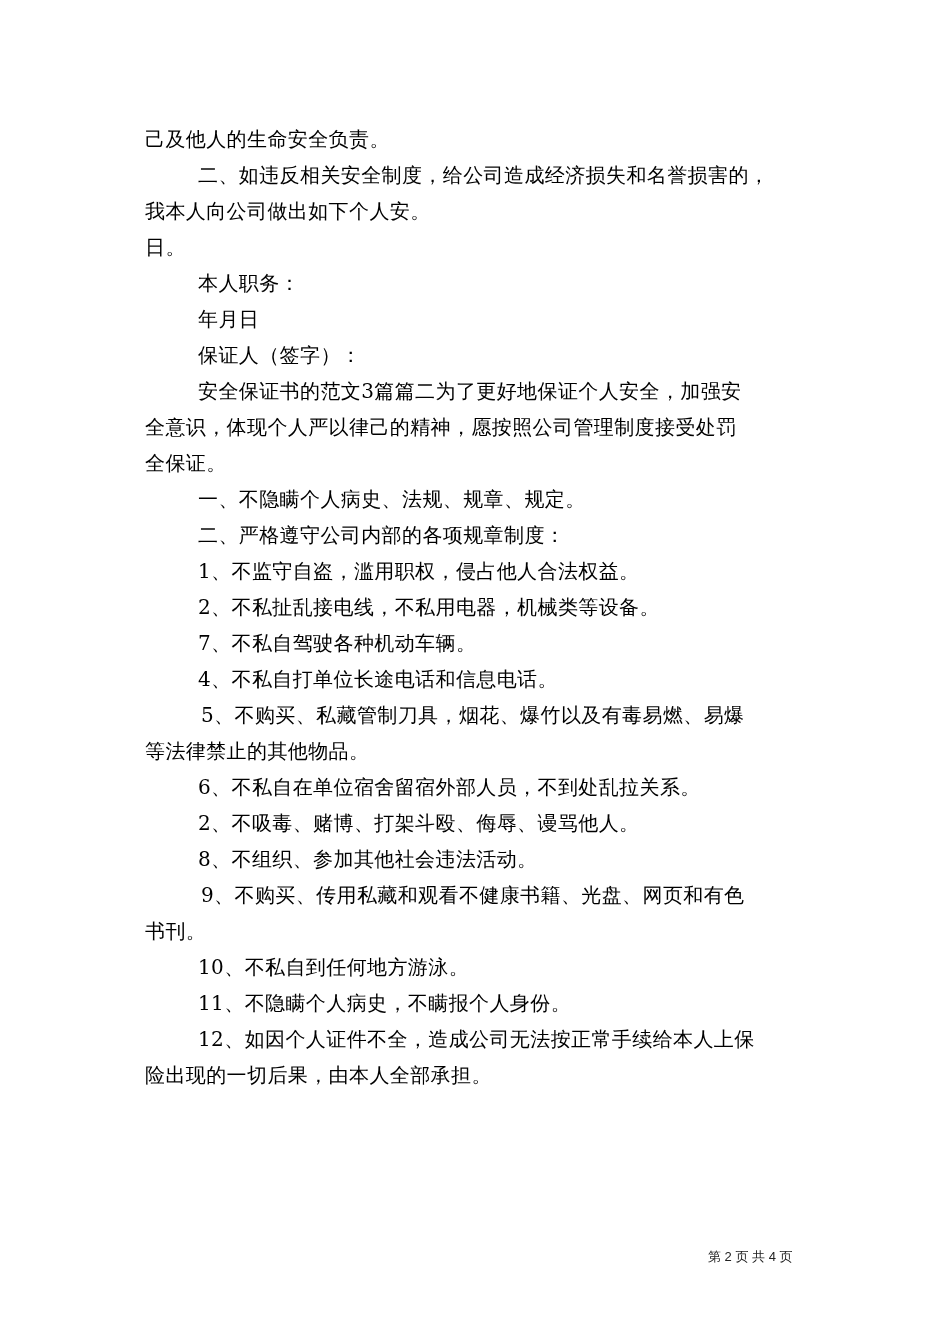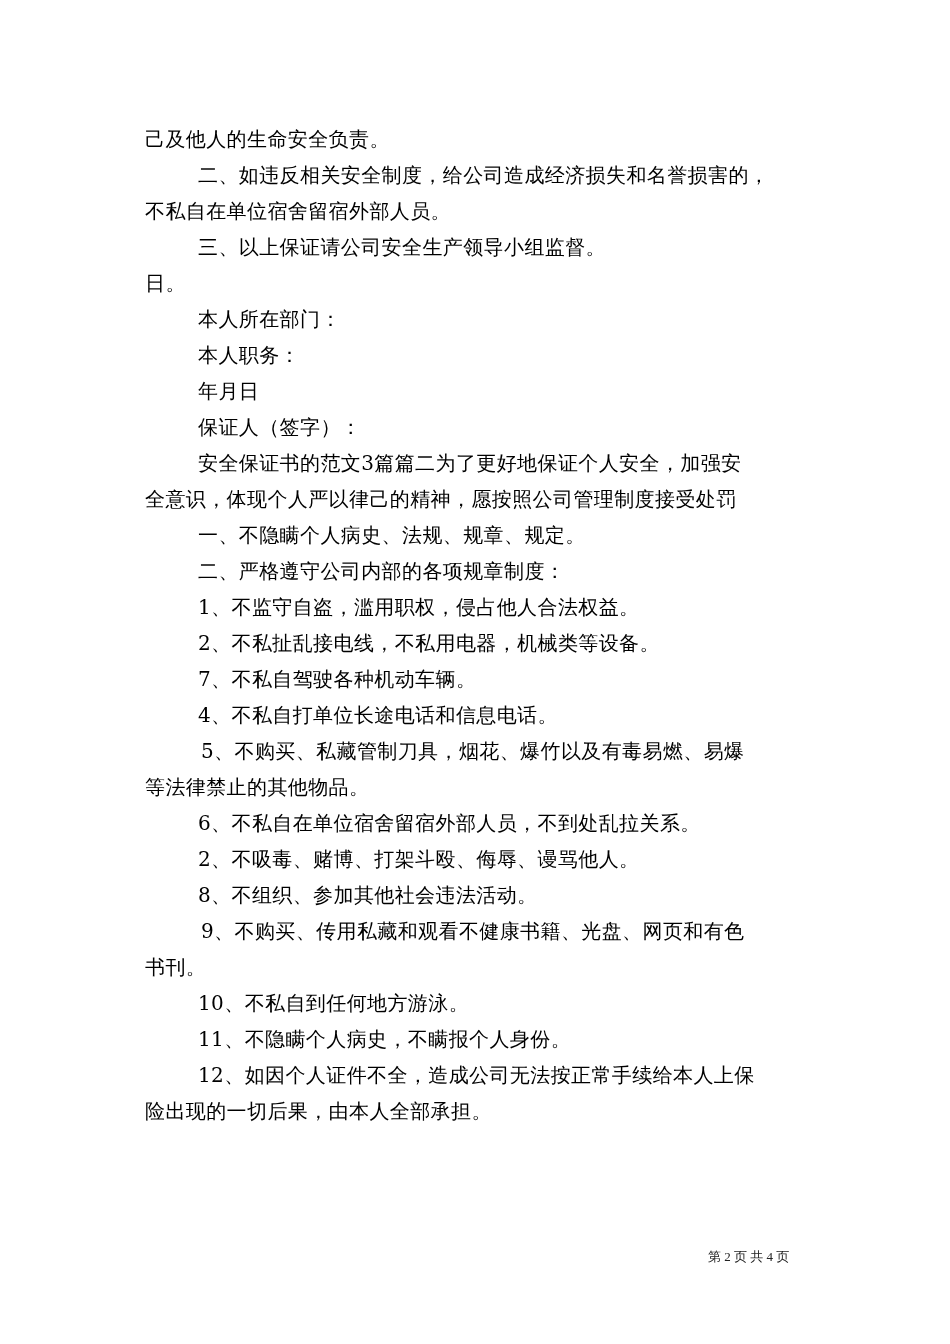--- a/index.html
+++ b/index.html
@@ -40,41 +40,40 @@
       padding-left: 53px;
     }
     .indent-s {
       padding-left: 56px;
     }
     .footer {
       position: absolute;
       left: 708px;
       top: 1248px;
       font-size: 13px;
-      font-family: Liberation Serif, serif;
+      font-family: Liberation Sans, sans-serif;
       color: #222222;
       white-space: nowrap;
     }
   </style>
 </head>
 <body>
 
 <div class="page">
   <div class="content">
     <div class="line">己及他人的生命安全负责。</div>
     <div class="line indent">二、如违反相关安全制度，给公司造成经济损失和名誉损害的，</div>
-    <div class="line">不私自在单位宿舍留宿外部人员。</div>
-    <div class="line indent">三、以上保证请公司安全生产领导小组监督。</div>
+    <div class="line">我本人向公司做出如下个人安。</div>
     <div class="line">日。</div>
-    <div class="line indent">本人所在部门：</div>
     <div class="line indent">本人职务：</div>
     <div class="line indent">年月日</div>
     <div class="line indent">保证人（签字）：</div>
     <div class="line indent">安全保证书的范文3篇篇二为了更好地保证个人安全，加强安</div>
     <div class="line">全意识，体现个人严以律己的精神，愿按照公司管理制度接受处罚</div>
+    <div class="line">全保证。</div>
     <div class="line indent">一、不隐瞒个人病史、法规、规章、规定。</div>
     <div class="line indent">二、严格遵守公司内部的各项规章制度：</div>
     <div class="line indent">1、不监守自盗，滥用职权，侵占他人合法权益。</div>
     <div class="line indent">2、不私扯乱接电线，不私用电器，机械类等设备。</div>
     <div class="line indent">7、不私自驾驶各种机动车辆。</div>
     <div class="line indent">4、不私自打单位长途电话和信息电话。</div>
     <div class="line indent-s">5、不购买、私藏管制刀具，烟花、爆竹以及有毒易燃、易爆</div>
     <div class="line">等法律禁止的其他物品。</div>
     <div class="line indent">6、不私自在单位宿舍留宿外部人员，不到处乱拉关系。</div>
     <div class="line indent">2、不吸毒、赌博、打架斗殴、侮辱、谩骂他人。</div>

